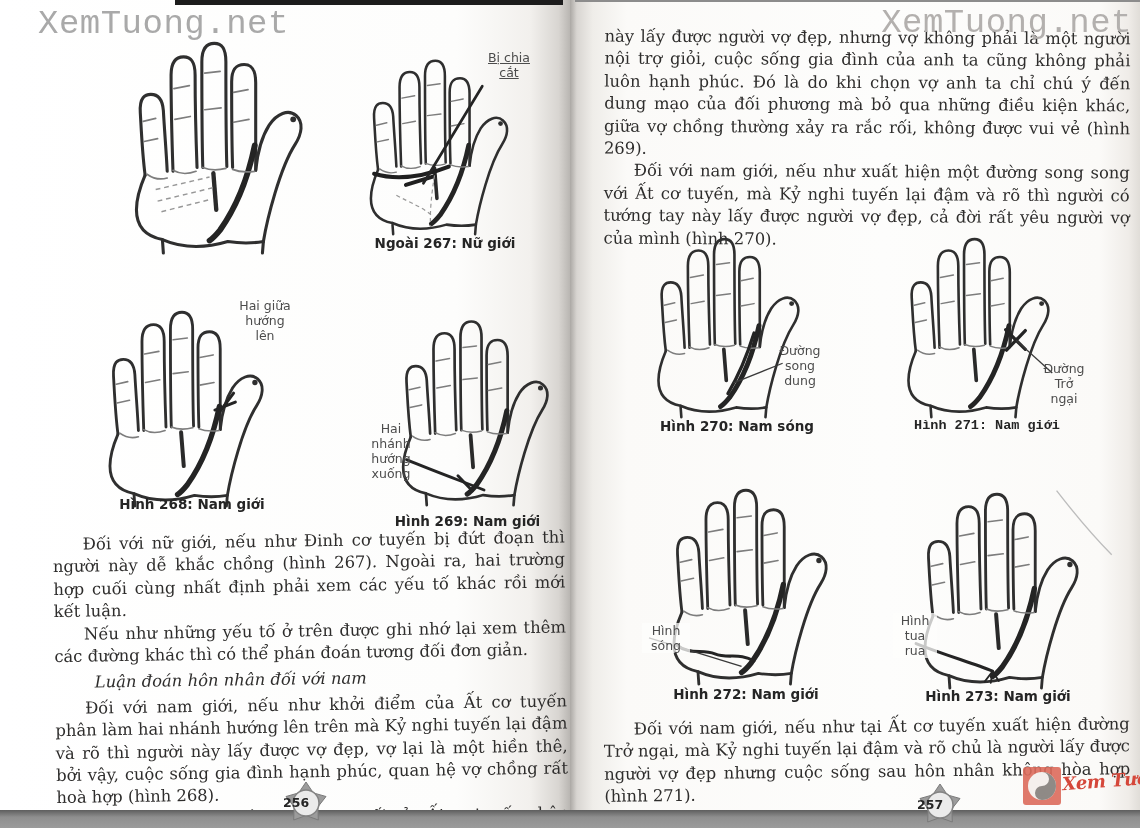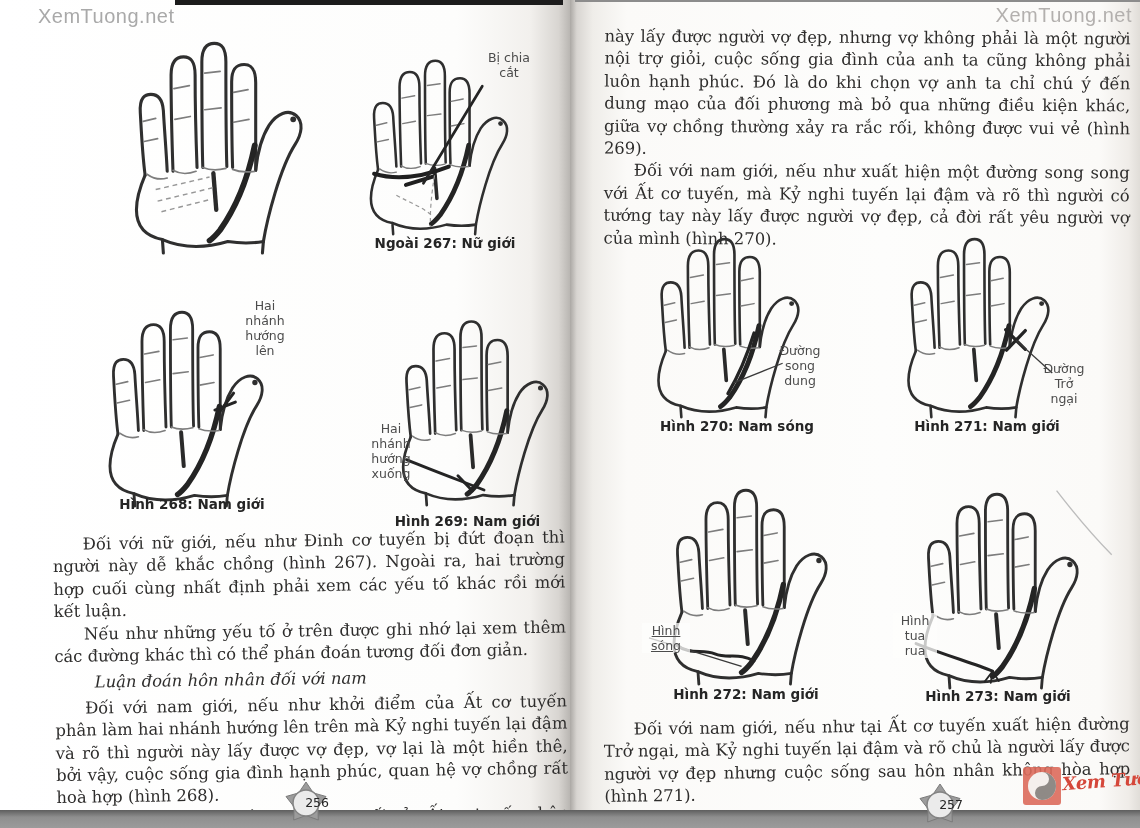--- a/index.html
+++ b/index.html
@@ -9,22 +9,22 @@
   .page{position:absolute;top:0;height:810px;}
   #page-left{left:0;width:570px;
     background:linear-gradient(to right,#ffffff 0%,#fdfdfc 80%,#f2f0ed 93%,#d8d5d1 98%,#b9b6b2 100%);}
   #page-right{left:570px;width:570px;
     background:linear-gradient(to right,#aba8a4 0%,#d8d5d1 1.2%,#efede9 4%,#fbfaf8 10%,#fdfdfc 55%,#fbfaf8 93%,#efece8 98%,#e0ddd8 100%);}
   
   .topbar{position:absolute;background:#1c1c1c;z-index:6;}
   .botbar{position:absolute;left:0;top:810px;width:1140px;height:18px;
     background:linear-gradient(to bottom,#5e5e5e,#8f8f8f 40%,#9b9b9b);z-index:5;}
   
-  .wm{position:absolute;font-family:Liberation Sans, sans-serif;
-      font-size:20px;letter-spacing:.5px;z-index:4;}
+  .wm{position:absolute;font-family:Liberation Mono, monospace;
+      font-size:34px;letter-spacing:.5px;z-index:4;}
   #wm-left{left:38px;top:5px;color:#a9a9a9;}
   #wm-right{right:8px;top:4px;color:#b3b0ae;}
   
   .txt{position:absolute;color:#2e2d2c;font-size:16.4px;line-height:22.4px;text-align:justify;}
   .txt p{margin:0;text-indent:30px;}
   .txt p.noind{text-indent:0;}
   .txt p.head{font-style:italic;text-indent:40px;margin:4px 0 3px 0;}
   #txt-left{left:55px;top:531px;width:512px;transform:rotate(-0.85deg);transform-origin:40% 50%;}
   #txt-right-top{left:604px;top:27px;width:526px;transform:rotate(0.3deg);}
   #txt-right-bot{left:604px;top:716px;width:526px;transform:rotate(-0.6deg);}
@@ -41,22 +41,22 @@
   .h-heavy{fill:none;stroke:#242424;stroke-width:6;stroke-linecap:round;}
   .h-fate{fill:none;stroke:#2a2a2a;stroke-width:4.5;stroke-linecap:round;}
   .h-faint{fill:none;stroke:#7d7d7d;stroke-width:1.8;stroke-linecap:round;}
   .f-heavy{fill:none;stroke:#1f1f1f;stroke-width:5;stroke-linecap:round;}
   .f-med{fill:none;stroke:#242424;stroke-width:3.4;stroke-linecap:round;}
   .f-thin{fill:none;stroke:#3a3a3a;stroke-width:1.6;}
   .f-dots{fill:none;stroke:#979797;stroke-width:1.5;stroke-dasharray:5 4;}
   .f-ghost{fill:none;stroke:#bdbdbd;stroke-width:1.5;}
   
   .badge{position:absolute;width:46px;height:44px;z-index:7;}
-  .badge .num{position:absolute;left:0;top:14px;width:46px;text-align:right;
-      font-family:"DejaVu Sans","Liberation Sans",sans-serif;font-weight:normal;
+  .badge .num{position:absolute;left:0;top:14px;width:46px;text-align:left;
+      font-family:"DejaVu Sans","Liberation Sans",sans-serif;font-weight:bold;
       font-size:12.5px;color:#262626;}
   
   #logo{position:absolute;left:1022px;top:760px;width:120px;height:55px;z-index:8;}
   #logo .script{position:absolute;left:40px;top:8px;color:#d5473a;
       font-family:"DejaVu Serif","Liberation Serif",serif;font-style:italic;font-weight:bold;
       font-size:18px;letter-spacing:-0.4px;transform:rotate(-4deg);white-space:nowrap;}
 </style>
 </head>
 <body>
 
@@ -99,30 +99,30 @@
   </div>
 
   <div class="figure" style="left:355px;top:48px;width:215px;height:200px;">
     <svg class="hand" viewBox="0 0 220 235" width="175" height="187">
       <use href="#hand"></use>
       <path class="f-heavy" d="M24,158 C55,167 85,162 118,149"></path>
       <path class="f-heavy" d="M64,172 L100,161"></path>
       <path class="f-med" d="M160,48 L86,170"></path>
       <path class="f-dots" d="M52,185 C70,195 85,200 96,210 M100,160 C96,185 94,205 95,225"></path>
     </svg>
-    <div class="ann" style="left:130px;top:2px;width:48px;">Bị chia cắt</div>
+    <div class="ann" style="left:130px;top:2px;width:48px;text-decoration:underline;">Bị chia cắt</div>
     <div class="cap" style="top:187px;width:180px;">Ngoài 267: Nữ giới</div>
   </div>
 
   <div class="figure" style="left:92px;top:298px;width:220px;height:215px;">
     <svg class="hand" viewBox="0 0 220 235" width="196" height="209">
       <use href="#hand"></use>
       <path class="f-med" d="M141,131 L159,107 M138,126 L161,117"></path>
     </svg>
-    <div class="ann" style="left:144px;top:0px;width:58px;">Hai nhánh hướng lên</div>
+    <div class="ann" style="left:144px;top:0px;width:58px;">Hai giữa hướng lên</div>
     <div class="cap" style="top:198px;width:200px;">Hình 268: Nam giới</div>
   </div>
 
   <div class="figure" style="left:360px;top:308px;width:215px;height:215px;">
     <svg class="hand" viewBox="0 0 220 235" width="186" height="198" style="margin-left:26px;">
       <use href="#hand"></use>
       <path class="f-med" d="M24,180 C55,193 88,205 116,216"></path>
       <path class="f-med" d="M85,199 L102,217"></path>
     </svg>
     <div class="ann" style="left:2px;top:113px;width:58px;">Hai nhánh hướng xuống</div>
@@ -152,30 +152,30 @@
     <div class="cap" style="top:192px;width:190px;">Hình 270: Nam sóng</div>
   </div>
 
   <div class="figure" style="left:892px;top:226px;width:212px;height:212px;">
     <svg class="hand" viewBox="0 0 220 235" width="180" height="192">
       <use href="#hand"></use>
       <path class="f-med" style="stroke-width:4" d="M139,127 L163,151 M163,128 L140,152"></path>
       <path class="f-thin" d="M152,140 L196,180"></path>
     </svg>
     <div class="ann" style="left:148px;top:135px;width:48px;">Đường Trở ngại</div>
-    <div class="cap" style="top:192px;width:190px;">Hình 271: Nam giới</div>
+    <div class="cap" style="top:192px;width:190px;font-family:Liberation Mono, monospace;">Hình 271: Nam giới</div>
   </div>
 
   <div class="figure" style="left:640px;top:476px;width:222px;height:230px;">
     <svg class="hand" viewBox="0 0 220 235" width="196" height="209" style="margin-left:16px;">
       <use href="#hand"></use>
       <path class="f-med" d="M23,190 C38,202 52,194 66,200 C80,206 94,198 110,208"></path>
       <path class="f-thin" d="M-8,182 L96,214"></path>
     </svg>
-    <div class="ann" style="left:2px;top:147px;width:48px;background:rgba(253,253,252,.75);text-decoration:underline;">Hình sóng</div>
+    <div class="ann" style="left:2px;top:147px;width:48px;background:rgba(253,253,252,.75);">Hình sóng</div>
     <div class="cap" style="top:210px;width:212px;">Hình 272: Nam giới</div>
   </div>
 
   <div class="figure" style="left:893px;top:480px;width:215px;height:228px;">
     <svg class="hand" viewBox="0 0 220 235" width="196" height="209" style="margin-left:14px;">
       <use href="#hand"></use>
       <path class="f-ghost" d="M168,12 C196,48 214,68 230,84"></path>
       <path class="f-med" d="M10,184 C45,198 75,206 96,215"></path>
       <path class="f-med" style="stroke-width:2" d="M96,215 L87,227 M96,215 L94,228 M96,215 L103,226"></path>
     </svg>

